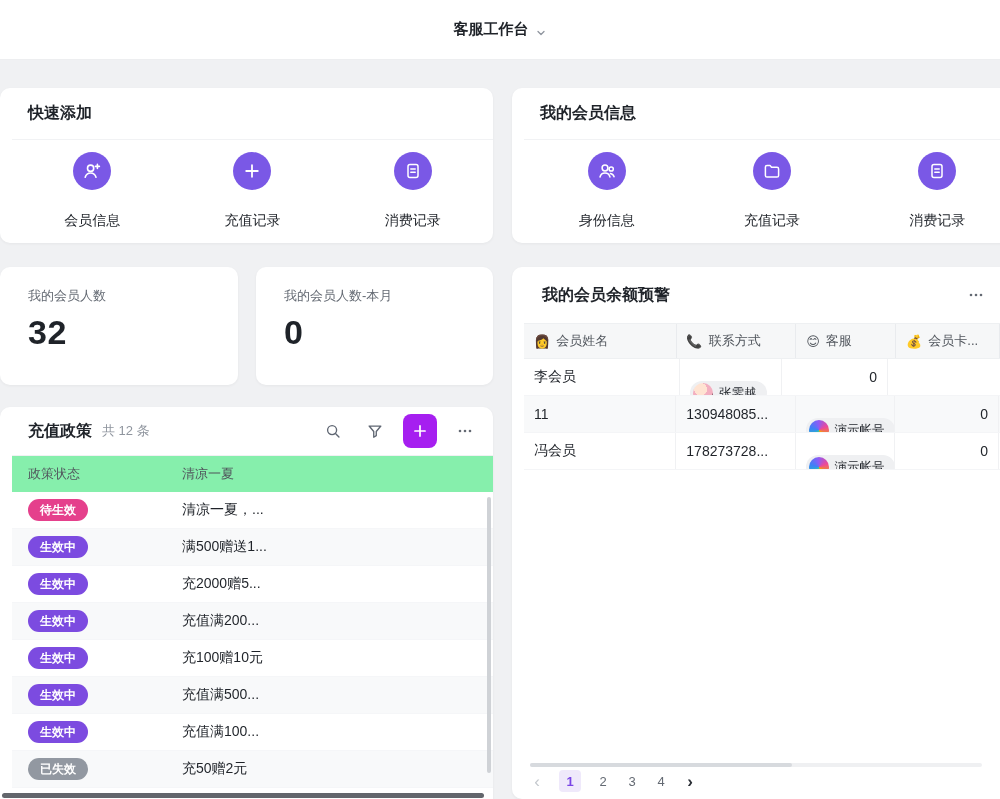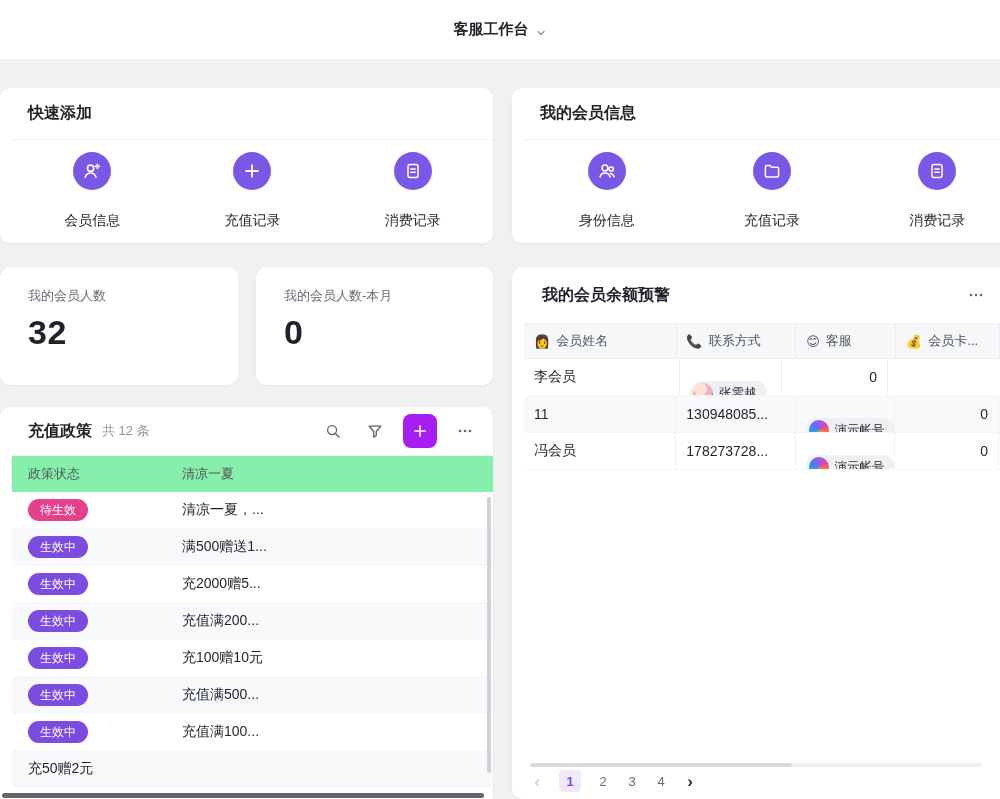--- a/index.html
+++ b/index.html
@@ -37,21 +37,21 @@
   .toolbar-right { margin-left:auto; display:flex; align-items:center; gap:14px; }
   .icon-btn { width:28px; height:28px; border-radius:6px; display:flex; align-items:center; justify-content:center; cursor:pointer; }
   .add-btn { width:34px; height:34px; border-radius:8px; display:flex; align-items:center; justify-content:center; cursor:pointer; }
 
   .p-head { display:flex; height:37px; align-items:center; background:#86efac; border-top:1px solid #F0F1F3; font-size:13px; color:#51565D; }
   .col-status { width:154px; padding-left:16px; display:flex; align-items:center; }
   .col-name { flex:1; padding-left:16px; font-size:14px; color:#1F2329; white-space:nowrap; overflow:hidden; }
   .p-head .col-name { font-size:13px; color:#51565D; }
   .p-row { display:flex; height:37px; align-items:center; border-bottom:1px solid #F5F6F8; }
   .p-row.alt { background:#F8F9FA; }
-  .badge { display:inline-block; padding:3px 12px; border-radius:99px; font-size:12px; line-height:16px; color:#fff; white-space:nowrap; }
+  .badge { display:inline-block; padding:3px 12px; border-radius:99px; font-size:12px; line-height:16px; color:#fff; white-space:nowrap;font-weight:bold; }
 
   .v-thumb { position:absolute; right:2px; top:90px; width:4px; height:276px; background:#CFD2D6; border-radius:2px; cursor:pointer; }
   .h-thumb-dark { position:absolute; left:2px; bottom:1px; width:482px; height:5px; background:#63666C; border-radius:3px; cursor:pointer; }
 
   
   .card-warning { left:512px; top:267px; width:508px; height:532px; }
   .warn-head { height:56px; display:flex; align-items:center; padding:0 36px 0 18px; }
   .more-dots { margin-left:auto; cursor:pointer; display:flex; align-items:center; }
 
   .w-head { display:flex; height:36px; background:#F6F7F8; border-top:1px solid #EEF0F2; border-bottom:1px solid #EEF0F2; font-size:13px; color:#51565D; }
@@ -241,20 +241,23 @@
           </div>
           <div class="col-name">充值满500...</div>
         </div>
         <div class="p-row">
           <div class="col-status">
             <span class="badge" style="background: rgb(124, 75, 224);">生效中</span>
           </div>
           <div class="col-name">充值满100...</div>
         </div>
         <div class="p-row alt">
+          <div class="col-status">
+            <span class="badge" style="background: rgb(146, 152, 161);">已失效</span>
+          </div>
           <div class="col-name">充50赠2元</div>
         </div>
       </div>
     <div class="v-thumb"></div>
     <div class="h-thumb-dark"></div>
   </div>
 
   <div class="card card-warning">
     <div class="warn-head">
       <span class="card-title">我的会员余额预警</span>

